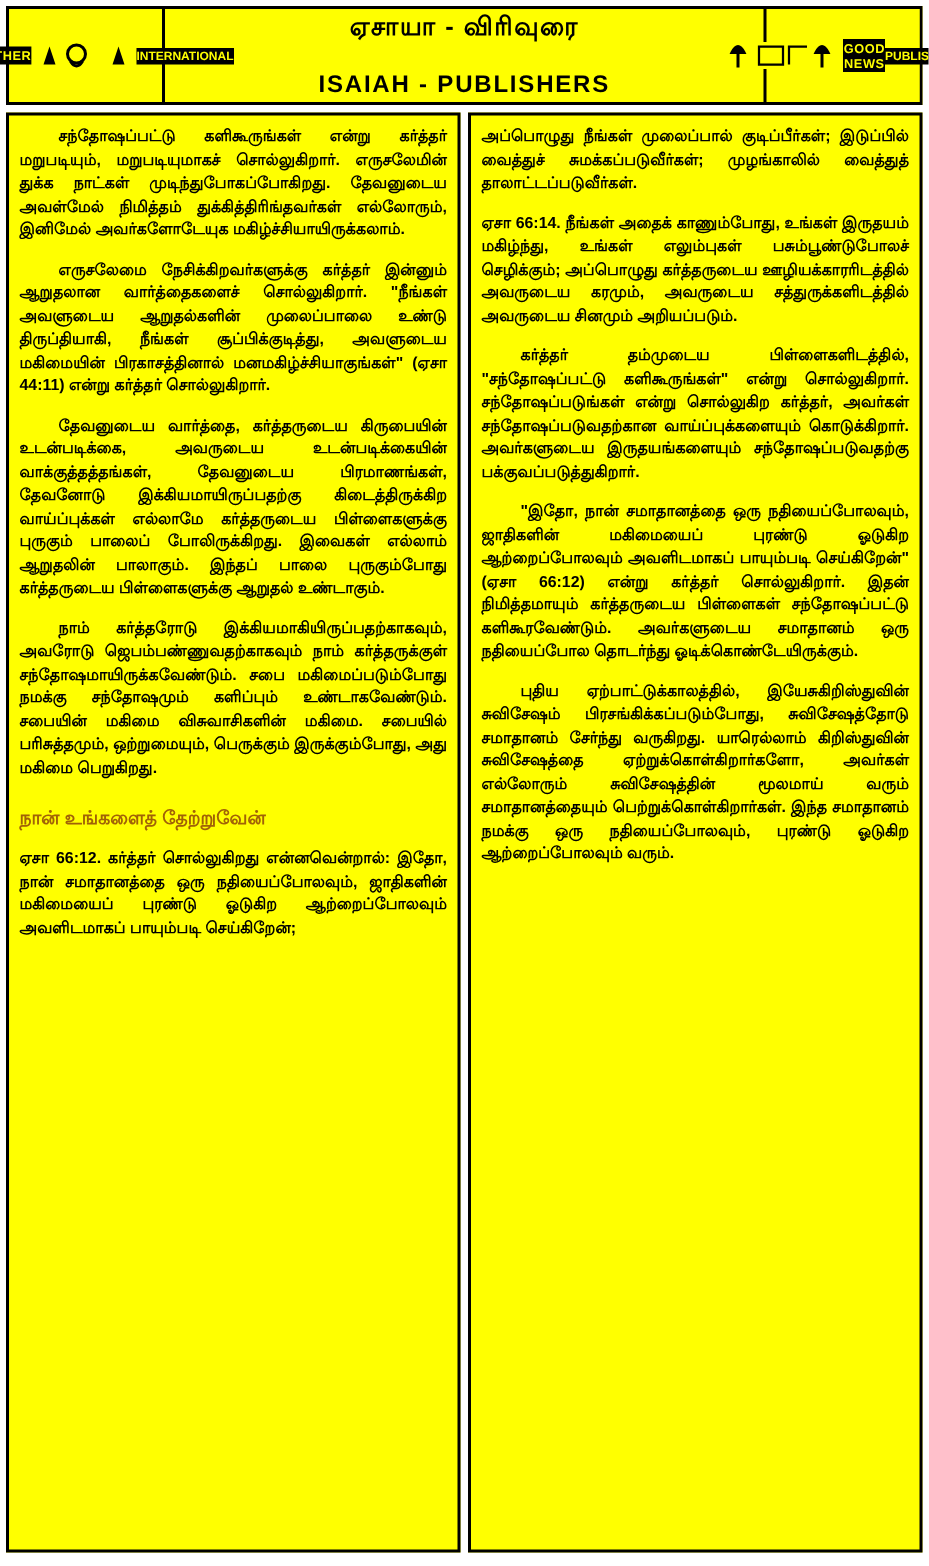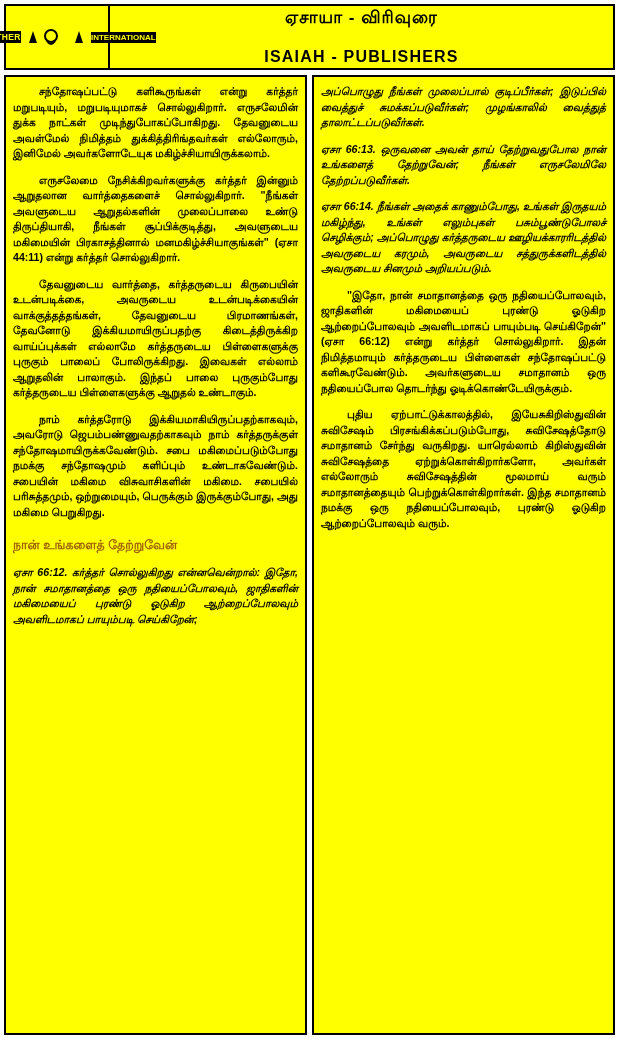--- a/index.html
+++ b/index.html
@@ -112,21 +112,20 @@
     margin: 0 0 11px 0;
     font-size: 10.6px;
     line-height: 15.5px;
     color: #000000;
     text-align: justify;
     text-indent: 26px;
     font-weight: bold;
   }
   p.para.noindent {
     text-indent: 0;
-    font-style: italic;
   }
   p.heading {
     margin: 16px 0 10px 0;
     font-size: 12.5px;
     line-height: 19px;
     font-weight: bold;
     color: #a16207;
     text-align: left;
     text-indent: 0;
   }
@@ -150,37 +149,50 @@
         </svg>
       </div>
       <div class="logo-sub">INTERNATIONAL</div>
     </div>
 
     <div class="header-titles">
       <div class="title-tamil">ஏசாயா  -  விரிவுரை</div>
       <div class="title-eng">ISAIAH  -  PUBLISHERS</div>
     </div>
 
+    <div class="logo-box right">
+      <div class="logo-mid">
+        <svg width="80" height="18" viewBox="0 0 80 18">
+          <rect x="0" y="0" width="80" height="18" fill="#ffff00"></rect>
+          <path d="M10 17 L10 7 M6 7 Q10 -1 14 7 Z" stroke="#000000" stroke-width="2" fill="#000000"></path>
+          <path d="M66 17 L66 7 M62 7 Q66 -1 70 7 Z" stroke="#000000" stroke-width="2" fill="#000000"></path>
+          <path d="M24 15 L24 3 L40 3 L40 15 Z" fill="none" stroke="#000000" stroke-width="1.5"></path>
+          <path d="M44 15 L44 3 L56 3" fill="none" stroke="#000000" stroke-width="1.5"></path>
+        </svg>
+      </div>
+      <div class="logo-band">GOOD NEWS</div>
+      <div class="logo-sub">PUBLISHERS</div>
+    </div>
 
   </div>
 
   <div class="columns">
 
     <div class="col">
       <p class="para">சந்தோஷப்பட்டு களிகூருங்கள் என்று கர்த்தர் மறுபடியும், மறுபடியுமாகச் சொல்லுகிறார். எருசலேமின் துக்க நாட்கள் முடிந்துபோகப்போகிறது. தேவனுடைய அவள்மேல் நிமித்தம் துக்கித்திரிங்தவர்கள் எல்லோரும், இனிமேல் அவர்களோடேயுக மகிழ்ச்சியாயிருக்கலாம்.</p>
       <p class="para">எருசலேமை நேசிக்கிறவர்களுக்கு கர்த்தர் இன்னும் ஆறுதலான வார்த்தைகளைச் சொல்லுகிறார். "நீங்கள் அவளுடைய ஆறுதல்களின் முலைப்பாலை உண்டு திருப்தியாகி, நீங்கள் சூப்பிக்குடித்து, அவளுடைய மகிமையின் பிரகாசத்தினால் மனமகிழ்ச்சியாகுங்கள்" (ஏசா 44:11) என்று கர்த்தர் சொல்லுகிறார்.</p>
       <p class="para">தேவனுடைய வார்த்தை, கர்த்தருடைய கிருபையின் உடன்படிக்கை, அவருடைய உடன்படிக்கையின் வாக்குத்தத்தங்கள், தேவனுடைய பிரமாணங்கள், தேவனோடு இக்கியமாயிருப்பதற்கு கிடைத்திருக்கிற வாய்ப்புக்கள் எல்லாமே கர்த்தருடைய பிள்ளைகளுக்கு புருகும் பாலைப் போலிருக்கிறது. இவைகள் எல்லாம் ஆறுதலின் பாலாகும். இந்தப் பாலை புருகும்போது கர்த்தருடைய பிள்ளைகளுக்கு ஆறுதல் உண்டாகும்.</p>
       <p class="para">நாம் கர்த்தரோடு இக்கியமாகியிருப்பதற்காகவும், அவரோடு ஜெபம்பண்ணுவதற்காகவும் நாம் கர்த்தருக்குள் சந்தோஷமாயிருக்கவேண்டும். சபை மகிமைப்படும்போது நமக்கு சந்தோஷமும் களிப்பும் உண்டாகவேண்டும். சபையின் மகிமை விசுவாசிகளின் மகிமை. சபையில் பரிசுத்தமும், ஒற்றுமையும், பெருக்கும் இருக்கும்போது, அது மகிமை பெறுகிறது.</p>
       <p class="heading">நான் உங்களைத் தேற்றுவேன்</p>
       <p class="para noindent">ஏசா 66:12. கர்த்தர் சொல்லுகிறது என்னவென்றால்: இதோ, நான் சமாதானத்தை ஒரு நதியைப்போலவும், ஜாதிகளின் மகிமையைப் புரண்டு ஓடுகிற ஆற்றைப்போலவும் அவளிடமாகப் பாயும்படி செய்கிறேன்;</p>
     </div>
 
     <div class="col">
       <p class="para noindent">அப்பொழுது நீங்கள் முலைப்பால் குடிப்பீர்கள்; இடுப்பில் வைத்துச் சுமக்கப்படுவீர்கள்; முழங்காலில் வைத்துத் தாலாட்டப்படுவீர்கள்.</p>
-      <p class="para noindent">ஏசா 66:13. ஒருவனை அவன் தாய் தேற்றுவதுபோல நான் உங்களைத் தேற்றுவேன்; நீங்கள் எருசலேமிலே தேற்றப்படுவீர்கள்.</p>
       <p class="para noindent">ஏசா 66:14. நீங்கள் அதைக் காணும்போது, உங்கள் இருதயம் மகிழ்ந்து, உங்கள் எலும்புகள் பசும்பூண்டுபோலச் செழிக்கும்; அப்பொழுது கர்த்தருடைய ஊழியக்காரரிடத்தில் அவருடைய கரமும், அவருடைய சத்துருக்களிடத்தில் அவருடைய சினமும் அறியப்படும்.</p>
+      <p class="para">கர்த்தர் தம்முடைய பிள்ளைகளிடத்தில், "சந்தோஷப்பட்டு களிகூருங்கள்" என்று சொல்லுகிறார். சந்தோஷப்படுங்கள் என்று சொல்லுகிற கர்த்தர், அவர்கள் சந்தோஷப்படுவதற்கான வாய்ப்புக்களையும் கொடுக்கிறார். அவர்களுடைய இருதயங்களையும் சந்தோஷப்படுவதற்கு பக்குவப்படுத்துகிறார்.</p>
       <p class="para">"இதோ, நான் சமாதானத்தை ஒரு நதியைப்போலவும், ஜாதிகளின் மகிமையைப் புரண்டு ஓடுகிற ஆற்றைப்போலவும் அவளிடமாகப் பாயும்படி செய்கிறேன்" (ஏசா 66:12) என்று கர்த்தர் சொல்லுகிறார். இதன் நிமித்தமாயும் கர்த்தருடைய பிள்ளைகள் சந்தோஷப்பட்டு களிகூரவேண்டும். அவர்களுடைய சமாதானம் ஒரு நதியைப்போல தொடர்ந்து ஓடிக்கொண்டேயிருக்கும்.</p>
       <p class="para">புதிய ஏற்பாட்டுக்காலத்தில், இயேசுகிறிஸ்துவின் சுவிசேஷம் பிரசங்கிக்கப்படும்போது, சுவிசேஷத்தோடு சமாதானம் சேர்ந்து வருகிறது. யாரெல்லாம் கிறிஸ்துவின் சுவிசேஷத்தை ஏற்றுக்கொள்கிறார்களோ, அவர்கள் எல்லோரும் சுவிசேஷத்தின் மூலமாய் வரும் சமாதானத்தையும் பெற்றுக்கொள்கிறார்கள். இந்த சமாதானம் நமக்கு ஒரு நதியைப்போலவும், புரண்டு ஓடுகிற ஆற்றைப்போலவும் வரும்.</p>
     </div>
 
   </div>
 
 </div>
 
 </body></html>

